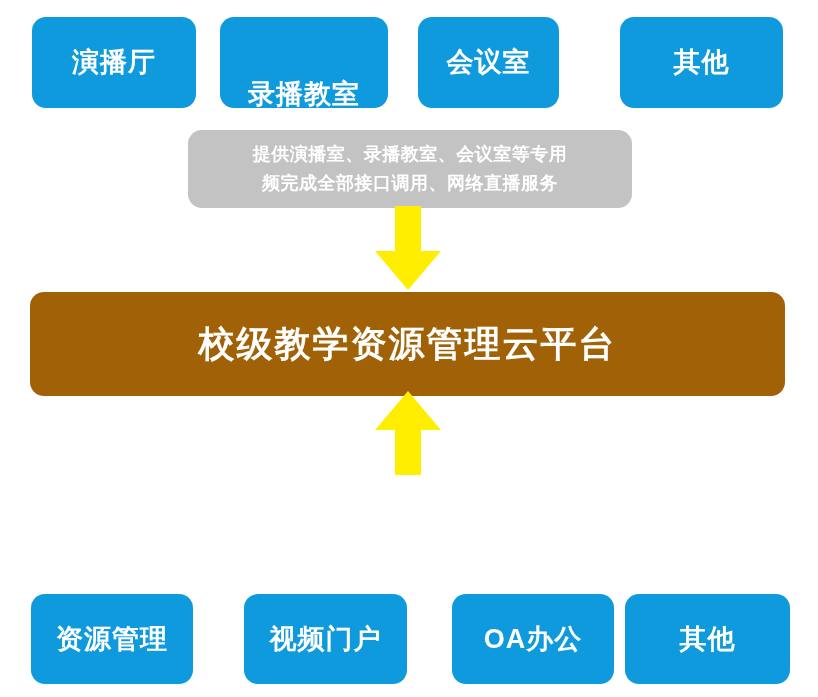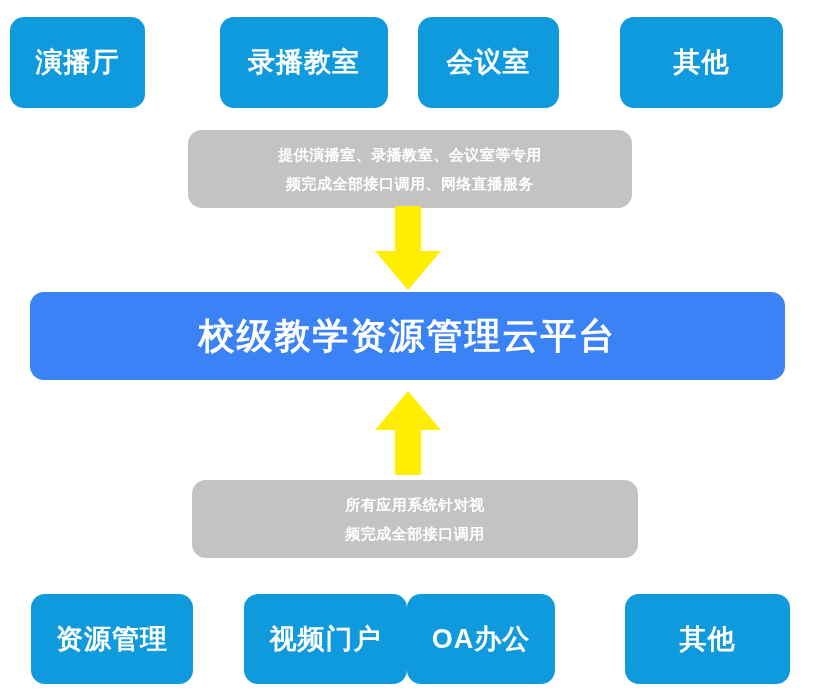--- a/index.html
+++ b/index.html
@@ -32,62 +32,62 @@
     box-sizing: border-box;
   }
   .node-box .node-label {
     font-size: 27px;
     line-height: 1;
     white-space: nowrap;
   }
 
   
   .top-row { top: 17px; height: 91px; }
-  .tb0 { left: 10px;  width: 135px; }
-  .tb1 { left: 220px; width: 168px; }
+  .tb0 { left: 32px;  width: 164px; }
+  .tb1 { left: 220px; width: 168px; align-items: flex-end; }
   .tb2 { left: 418px; width: 141px; }
   .tb3 { left: 620px; width: 163px; }
 
   
   .bottom-row { top: 574px; height: 90px; margin-top: 20px; }
   .bb0 { left: 31px;  width: 162px; }
   .bb1 { left: 244px; width: 163px; }
-  .bb2 { left: 407px; width: 148px; }
+  .bb2 { left: 452px; width: 162px; }
   .bb3 { left: 625px; width: 165px; }
 
   
   .note-box {
     position: absolute;
     background: #c3c3c3;
     border-radius: 14px;
     display: flex;
     flex-direction: column;
     align-items: center;
     justify-content: center;
     color: #ffffff;
     box-sizing: border-box;
   }
   .note-box .note-line {
-    font-size: 15px;
+    font-size: 18px;
     font-weight: bold;
     line-height: 29px;
     white-space: nowrap;
     letter-spacing: 0.5px;
   }
   .note-top    { left: 188px; top: 130px; width: 444px; height: 78px; }
   .note-bottom { left: 192px; top: 480px; width: 446px; height: 78px; }
 
   
   .platform-bar {
     position: absolute;
     left: 30px;
     top: 292px;
     width: 755px;
-    height: 88px;
-    background: #3b82f6;
+    height: 104px;
+    background: #a16207;
     border-radius: 14px;
     display: flex;
     align-items: center;
     justify-content: center;
     box-sizing: border-box;
   }
   .platform-bar .platform-label {
     color: #ffffff;
     font-size: 36px;
     font-weight: bold;
@@ -137,24 +137,20 @@
   <div class="platform-bar">
     <span class="platform-label">校级教学资源管理云平台</span>
   </div>
 
   <div class="arrow arrow-up">
     <svg viewBox="0 0 66 84" preserveAspectRatio="none" aria-hidden="true">
       <polygon points="33,0 66,39 46,39 46,84 20,84 20,39 0,39" fill="#ffee00"></polygon>
     </svg>
   </div>
 
-  <div class="note-box note-bottom">
-    <span class="note-line">所有应用系统针对视</span>
-    <span class="note-line">频完成全部接口调用</span>
-  </div>
 
   <div class="node-box bottom-row bb0">
     <span class="node-label">资源管理</span>
   </div>
   <div class="node-box bottom-row bb1">
     <span class="node-label">视频门户</span>
   </div>
   <div class="node-box bottom-row bb2">
     <span class="node-label">OA办公</span>
   </div>

